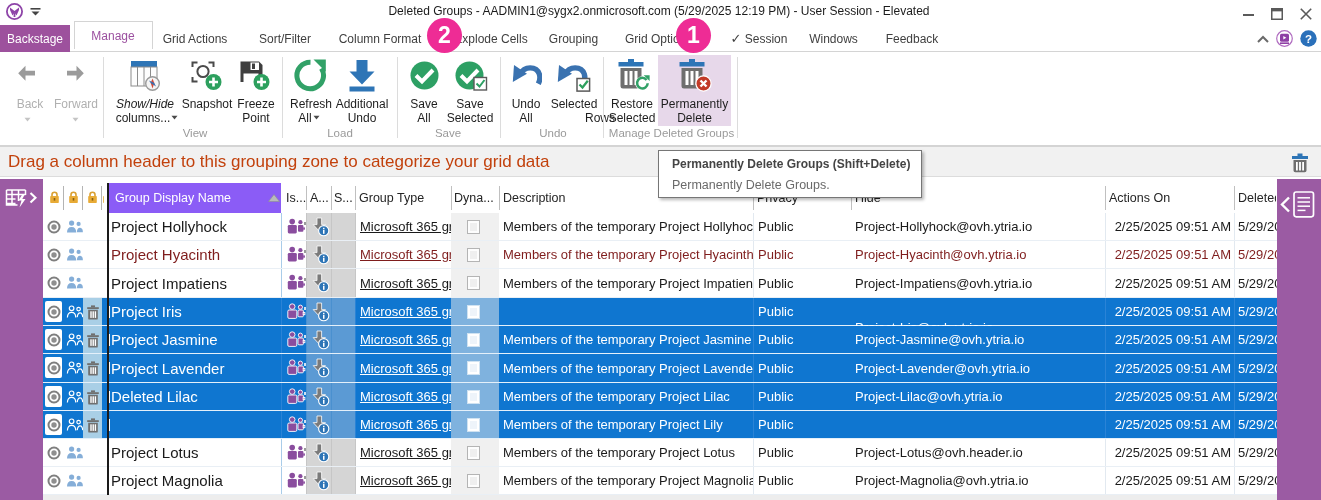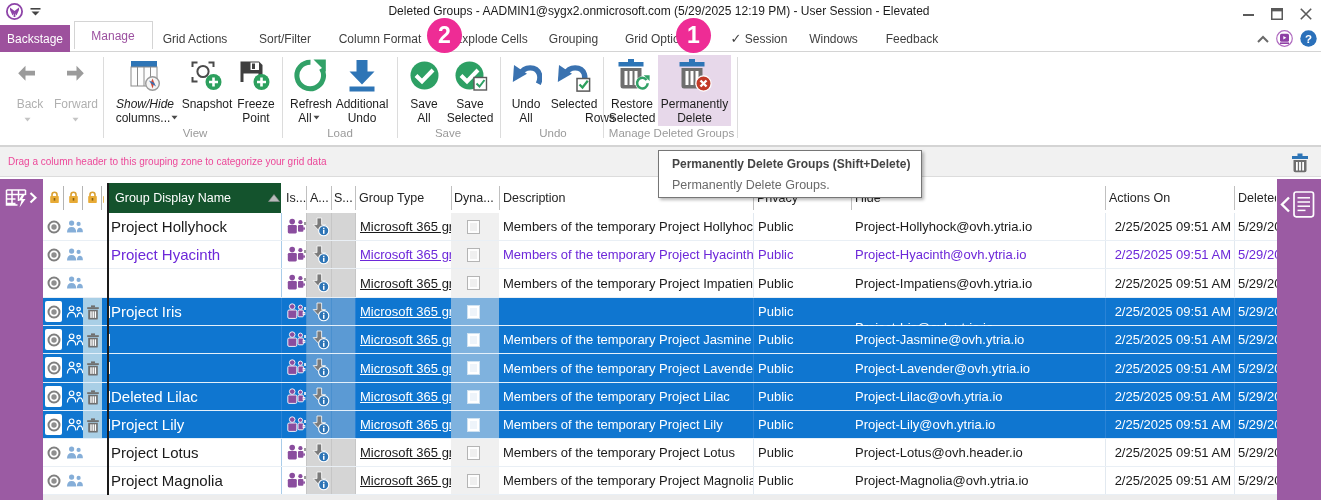--- a/index.html
+++ b/index.html
@@ -203,21 +203,21 @@
   <rect x="17.5" y="13" width="3" height="14" fill="#fff"></rect>
   <circle cx="25.5" cy="25.5" r="7.6" fill="#c23a28" stroke="#fff" stroke-width="1.2"></circle>
   <path d="M22.5 22.5 L28.5 28.5 M28.5 22.5 L22.5 28.5" stroke="#fff" stroke-width="2.4"></path>
 </svg>
 <div class="btnlbl" style="left:658px;top:97px;width:73px;">Permanently</div>
 <div class="btnlbl" style="left:658px;top:111px;width:73px;">Delete</div>
 <div class="grplbl" style="left:606px;width:131px;">Manage Deleted Groups</div>
 <div class="sep" style="left:737px;"></div>
 
 <div class="abs" style="left:0;top:146.5px;width:1321px;height:30.5px;background:#f1f1f1;border-bottom:1px solid #dcdcdc;box-sizing:border-box;"></div>
-<div class="abs" style="left:8px;top:147px;height:30px;line-height:30px;font-size:10px;color:#ec4899;">Drag a column header to this grouping zone to categorize your grid data</div>
+<div class="abs" style="left:8px;top:147px;height:30px;line-height:30px;font-size:17px;color:#c2410c;">Drag a column header to this grouping zone to categorize your grid data</div>
 <svg class="abs" style="left:1291px;top:153px" width="18" height="20" viewBox="0 0 18 20">
   <rect x="6.5" y="0.5" width="5" height="2.5" fill="#2e75b6"></rect>
   <rect x="1" y="3" width="16" height="3" fill="#2e75b6"></rect>
   <path d="M2.5 7 h13 v10.5 q0 1.8 -1.8 1.8 h-9.4 q-1.8 0 -1.8 -1.8 z" fill="#6e6e6e"></path>
   <rect x="5" y="9" width="1.8" height="8.5" fill="#fff"></rect>
   <rect x="8.1" y="9" width="1.8" height="8.5" fill="#fff"></rect>
   <rect x="11.2" y="9" width="1.8" height="8.5" fill="#fff"></rect>
 </svg>
 
 <div class="abs" style="left:0;top:179px;width:42.5px;height:321px;background:#9b5ba3;"></div>
@@ -261,21 +261,21 @@
         <rect x="4.7" y="7" width="1.6" height="2.6" fill="#8a6114"></rect>
       </svg>
   <svg class="abs" style="left:59px;top:8px" width="2.5" height="13" viewBox="0 0 2.5 13">
         <path d="M3 5 V3.8 a2.5 2.5 0 0 1 5 0 V5" fill="none" stroke="#d9a033" stroke-width="1.6"></path>
         <rect x="1.2" y="5" width="8.6" height="7" rx="0.8" fill="#e8ab36"></rect>
       </svg>
   <div class="abs" style="left:20px;top:3px;width:1px;height:24px;background:#b4b4b4;"></div>
   <div class="abs" style="left:39.5px;top:3px;width:1px;height:24px;background:#b4b4b4;"></div>
   <div class="abs" style="left:58px;top:3px;width:1px;height:24px;background:#b4b4b4;"></div>
 
-  <div class="abs" style="left:66.5px;top:0;width:172px;height:30px;background:#14532d;">
+  <div class="abs" style="left:66.5px;top:0;width:172px;height:30px;background:#8b5cf6;">
     <div class="hdrtxt" style="left:6px;color:#fff;">Group Display Name</div>
     <svg class="abs" style="left:159px;top:11px" width="12" height="8" viewBox="0 0 12 8">
           <path d="M6 0.5 L11.5 7.5 L0.5 7.5 Z" fill="#b9babb" stroke="#8d8e90" stroke-width="0.6"></path>
         </svg>
   </div>
   <div class="hdrtxt" style="left:243.5px;">Is...</div>
   <div class="hdrtxt" style="left:267.5px;">A...</div>
   <div class="hdrtxt" style="left:291.5px;">S...</div>
   <div class="hdrtxt" style="left:316.5px;">Group Type</div>
   <div class="hdrtxt" style="left:411.5px;">Dyna...</div>
@@ -337,21 +337,21 @@
         <div class="abs" style="left:0;top:0;width:47.5px;height:100%;background:#f0f0f0;"></div>
         <div class="abs" style="left:15.5px;top:7px;width:11.5px;height:11.5px;background:#fdfdfd;border:1px solid #b4b4b4;"></div>
         <div class="abs" style="left:18.5px;top:10px;width:7.5px;height:7.5px;background:#efefef;"></div>
       </div>
       <div class="abs ell" style="left:460.5px;top:0;width:250px;height:100%;line-height:28px;">Members of the temporary Project Hollyhock</div>
       <div class="abs" style="left:710.5px;top:0;width:98px;height:100%;border-left:1px solid #e2e9f0;box-sizing:border-box;line-height:28px;padding-left:4px;">Public</div>
       <div class="abs ell" style="left:812.5px;top:0;width:246px;height:100%;line-height:28px;">Project-Hollyhock@ovh.ytria.io</div>
       <div class="abs" style="left:1062.5px;top:0;width:127px;height:100%;border-left:1px solid #e2e9f0;box-sizing:border-box;line-height:28px;text-align:right;padding-right:1px;">2/25/2025 09:51 AM</div>
       <div class="abs ell" style="left:1191.5px;top:0;width:43px;height:100%;border-left:1px solid #e2e9f0;box-sizing:border-box;line-height:28px;padding-left:3px;">5/29/2025</div>
     </div>
-<div class="abs" style="left:42.5px;top:241px;width:1234.5px;height:28px;background:#ffffff;border-bottom:1px solid #e9eff5;box-sizing:border-box;color:#6d28d9;font-size:13px;">
+<div class="abs" style="left:42.5px;top:241px;width:1234.5px;height:28px;background:#ffffff;border-bottom:1px solid #e9eff5;box-sizing:border-box;color:#7f1d1d;font-size:13px;">
       <div class="abs" style="left:0;top:0;width:20px;height:100%;">
         <svg class="abs" style="left:4px;top:7px" width="14" height="14" viewBox="0 0 14 14">
           <circle cx="7" cy="7" r="5.5" fill="none" stroke="#7f7f7f" stroke-width="2"></circle>
           <circle cx="7" cy="7" r="2.7" fill="#8f8f8f"></circle>
         </svg>
       </div>
       <div class="abs" style="left:20px;top:0;width:20px;height:100%;">
         <svg class="abs" style="left:3px;top:7px" width="18" height="15" viewBox="0 0 18 15">
           <circle cx="5.6" cy="3.1" r="2.6" fill="#85aed8"></circle>
           <path d="M1 12.6 q0 -5.6 4.6 -5.6 q4.6 0 4.6 5.6 z" fill="#85aed8"></path>
@@ -403,20 +403,21 @@
       </div>
       <div class="abs" style="left:20px;top:0;width:20px;height:100%;">
         <svg class="abs" style="left:3px;top:7px" width="18" height="15" viewBox="0 0 18 15">
           <circle cx="5.6" cy="3.1" r="2.6" fill="#85aed8"></circle>
           <path d="M1 12.6 q0 -5.6 4.6 -5.6 q4.6 0 4.6 5.6 z" fill="#85aed8"></path>
           <circle cx="12.6" cy="3.9" r="2.1" fill="#85aed8"></circle>
           <path d="M10.8 12.3 q0.3 -4.9 3.4 -4.6 q2.7 0.3 2.7 4.6 z" fill="#85aed8"></path>
         </svg>
       </div>
       <div class="abs" style="left:40px;top:0;width:19.5px;height:100%;"></div>
+      <div class="abs ell" style="left:68.5px;top:0;width:168px;height:100%;line-height:29px;font-size:15px;">Project Impatiens</div>
       <div class="abs" style="left:238.5px;top:0;width:24.5px;height:100%;border-left:1px solid #a9cce9;box-sizing:border-box;">
         <svg class="abs" style="left:4px;top:5px" width="20" height="17" viewBox="0 0 20 17">
           <rect x="1.8" y="7" width="9" height="8.4" rx="1.3" fill="#8a4d9e"></rect>
           <circle cx="6.2" cy="3.6" r="2.8" fill="#8a4d9e"></circle>
           <rect x="12" y="7" width="5.4" height="6.8" rx="1.1" fill="#8a4d9e"></rect>
           <circle cx="14.4" cy="4.2" r="2.1" fill="#8a4d9e"></circle>
           <rect x="17.2" y="9.4" width="1.7" height="2.3" fill="#8a4d9e"></rect>
         </svg>
         <div class="abs" style="left:21.5px;top:9px;width:2px;height:3px;background:#9a9a9a;"></div>
       </div>
@@ -529,20 +530,21 @@
         <svg class="abs" style="left:3px;top:6px" width="14" height="16" viewBox="0 0 14 16">
           <rect x="1.2" y="3.2" width="11.6" height="1.8" fill="#6f6f6f"></rect>
           <rect x="5" y="1.4" width="4" height="2" fill="#6f6f6f"></rect>
           <path d="M2.2 5.8 h9.6 v8.6 q0 1.2 -1.2 1.2 h-7.2 q-1.2 0 -1.2 -1.2 z" fill="#6f6f6f"></path>
           <rect x="4.3" y="7.3" width="1.4" height="6.6" fill="#fff"></rect>
           <rect x="6.5" y="7.3" width="1.4" height="6.6" fill="#fff"></rect>
           <rect x="8.7" y="7.3" width="1.4" height="6.6" fill="#fff"></rect>
         </svg>
       </div>
       <div class="abs" style="left:65.5px;top:8px;width:1.5px;height:12px;background:#fff;"></div>
+      <div class="abs ell" style="left:68.5px;top:0;width:168px;height:100%;line-height:28px;font-size:15px;">Project Jasmine</div>
       <div class="abs" style="left:238.5px;top:0;width:24.5px;height:100%;border-left:1px solid #2a83d6;box-sizing:border-box;">
         <svg class="abs" style="left:4px;top:5px" width="20" height="17" viewBox="0 0 20 17">
           <rect x="1.8" y="7" width="9" height="8.4" rx="1.3" fill="#8a4d9e" stroke="#fff" stroke-width="0.9"></rect>
           <circle cx="6.2" cy="3.6" r="2.8" fill="#8a4d9e" stroke="#fff" stroke-width="0.9"></circle>
           <rect x="12" y="7" width="5.4" height="6.8" rx="1.1" fill="#8a4d9e" stroke="#fff" stroke-width="0.9"></rect>
           <circle cx="14.4" cy="4.2" r="2.1" fill="#8a4d9e" stroke="#fff" stroke-width="0.9"></circle>
           <rect x="17.2" y="9.4" width="1.7" height="2.3" fill="#8a4d9e" stroke="#fff" stroke-width="0.9"></rect>
         </svg>
         <div class="abs" style="left:21.5px;top:9px;width:2px;height:3px;background:#cfe2f2;"></div>
       </div>
@@ -592,20 +594,21 @@
         <svg class="abs" style="left:3px;top:6px" width="14" height="16" viewBox="0 0 14 16">
           <rect x="1.2" y="3.2" width="11.6" height="1.8" fill="#6f6f6f"></rect>
           <rect x="5" y="1.4" width="4" height="2" fill="#6f6f6f"></rect>
           <path d="M2.2 5.8 h9.6 v8.6 q0 1.2 -1.2 1.2 h-7.2 q-1.2 0 -1.2 -1.2 z" fill="#6f6f6f"></path>
           <rect x="4.3" y="7.3" width="1.4" height="6.6" fill="#fff"></rect>
           <rect x="6.5" y="7.3" width="1.4" height="6.6" fill="#fff"></rect>
           <rect x="8.7" y="7.3" width="1.4" height="6.6" fill="#fff"></rect>
         </svg>
       </div>
       <div class="abs" style="left:65.5px;top:8px;width:1.5px;height:12px;background:#fff;"></div>
+      <div class="abs ell" style="left:68.5px;top:0;width:168px;height:100%;line-height:29px;font-size:15px;">Project Lavender</div>
       <div class="abs" style="left:238.5px;top:0;width:24.5px;height:100%;border-left:1px solid #2a83d6;box-sizing:border-box;">
         <svg class="abs" style="left:4px;top:5px" width="20" height="17" viewBox="0 0 20 17">
           <rect x="1.8" y="7" width="9" height="8.4" rx="1.3" fill="#8a4d9e" stroke="#fff" stroke-width="0.9"></rect>
           <circle cx="6.2" cy="3.6" r="2.8" fill="#8a4d9e" stroke="#fff" stroke-width="0.9"></circle>
           <rect x="12" y="7" width="5.4" height="6.8" rx="1.1" fill="#8a4d9e" stroke="#fff" stroke-width="0.9"></rect>
           <circle cx="14.4" cy="4.2" r="2.1" fill="#8a4d9e" stroke="#fff" stroke-width="0.9"></circle>
           <rect x="17.2" y="9.4" width="1.7" height="2.3" fill="#8a4d9e" stroke="#fff" stroke-width="0.9"></rect>
         </svg>
         <div class="abs" style="left:21.5px;top:9px;width:2px;height:3px;background:#cfe2f2;"></div>
       </div>
@@ -719,21 +722,20 @@
         <svg class="abs" style="left:3px;top:6px" width="14" height="16" viewBox="0 0 14 16">
           <rect x="1.2" y="3.2" width="11.6" height="1.8" fill="#6f6f6f"></rect>
           <rect x="5" y="1.4" width="4" height="2" fill="#6f6f6f"></rect>
           <path d="M2.2 5.8 h9.6 v8.6 q0 1.2 -1.2 1.2 h-7.2 q-1.2 0 -1.2 -1.2 z" fill="#6f6f6f"></path>
           <rect x="4.3" y="7.3" width="1.4" height="6.6" fill="#fff"></rect>
           <rect x="6.5" y="7.3" width="1.4" height="6.6" fill="#fff"></rect>
           <rect x="8.7" y="7.3" width="1.4" height="6.6" fill="#fff"></rect>
         </svg>
       </div>
       <div class="abs" style="left:65.5px;top:8px;width:1.5px;height:12px;background:#fff;"></div>
-      <div class="abs ell" style="left:68.5px;top:0;width:168px;height:100%;line-height:28px;font-size:15px;">Project Lily</div>
       <div class="abs" style="left:238.5px;top:0;width:24.5px;height:100%;border-left:1px solid #2a83d6;box-sizing:border-box;">
         <svg class="abs" style="left:4px;top:5px" width="20" height="17" viewBox="0 0 20 17">
           <rect x="1.8" y="7" width="9" height="8.4" rx="1.3" fill="#8a4d9e" stroke="#fff" stroke-width="0.9"></rect>
           <circle cx="6.2" cy="3.6" r="2.8" fill="#8a4d9e" stroke="#fff" stroke-width="0.9"></circle>
           <rect x="12" y="7" width="5.4" height="6.8" rx="1.1" fill="#8a4d9e" stroke="#fff" stroke-width="0.9"></rect>
           <circle cx="14.4" cy="4.2" r="2.1" fill="#8a4d9e" stroke="#fff" stroke-width="0.9"></circle>
           <rect x="17.2" y="9.4" width="1.7" height="2.3" fill="#8a4d9e" stroke="#fff" stroke-width="0.9"></rect>
         </svg>
         <div class="abs" style="left:21.5px;top:9px;width:2px;height:3px;background:#cfe2f2;"></div>
       </div>
@@ -749,21 +751,20 @@
       <div class="abs" style="left:312.5px;top:0;width:138.5px;height:100%;border-left:1px solid #2a83d6;box-sizing:border-box;">
         <div class="abs ell" style="left:4px;top:0;width:92px;height:100%;line-height:28px;text-decoration:underline;">Microsoft 365 gro</div>
       </div>
       <div class="abs" style="left:408.5px;top:0;width:47.5px;height:100%;">
         <div class="abs" style="left:0;top:0;width:47.5px;height:100%;background:#7fb2de;"></div>
         <div class="abs" style="left:15.5px;top:7px;width:11.5px;height:11.5px;background:#fff;border:1px solid #cfe2f1;"></div>
         <div class="abs" style="left:18.5px;top:10px;width:7.5px;height:7.5px;background:#eef4fa;"></div>
       </div>
       <div class="abs ell" style="left:460.5px;top:0;width:250px;height:100%;line-height:28px;">Members of the temporary Project Lily</div>
       <div class="abs" style="left:710.5px;top:0;width:98px;height:100%;border-left:1px solid #2a83d6;box-sizing:border-box;line-height:28px;padding-left:4px;">Public</div>
-      <div class="abs ell" style="left:812.5px;top:0;width:246px;height:100%;line-height:28px;">Project-Lily@ovh.ytria.io</div>
       <div class="abs" style="left:1062.5px;top:0;width:127px;height:100%;border-left:1px solid #2a83d6;box-sizing:border-box;line-height:28px;text-align:right;padding-right:1px;">2/25/2025 09:51 AM</div>
       <div class="abs ell" style="left:1191.5px;top:0;width:43px;height:100%;border-left:1px solid #2a83d6;box-sizing:border-box;line-height:28px;padding-left:3px;">5/29/2025</div>
     </div>
 <div class="abs" style="left:42.5px;top:439px;width:1234.5px;height:28px;background:#ffffff;border-bottom:1px solid #e9eff5;box-sizing:border-box;color:#1a1a1a;font-size:13px;">
       <div class="abs" style="left:0;top:0;width:20px;height:100%;">
         <svg class="abs" style="left:4px;top:7px" width="14" height="14" viewBox="0 0 14 14">
           <circle cx="7" cy="7" r="5.5" fill="none" stroke="#7f7f7f" stroke-width="2"></circle>
           <circle cx="7" cy="7" r="2.7" fill="#8f8f8f"></circle>
         </svg>
       </div>

